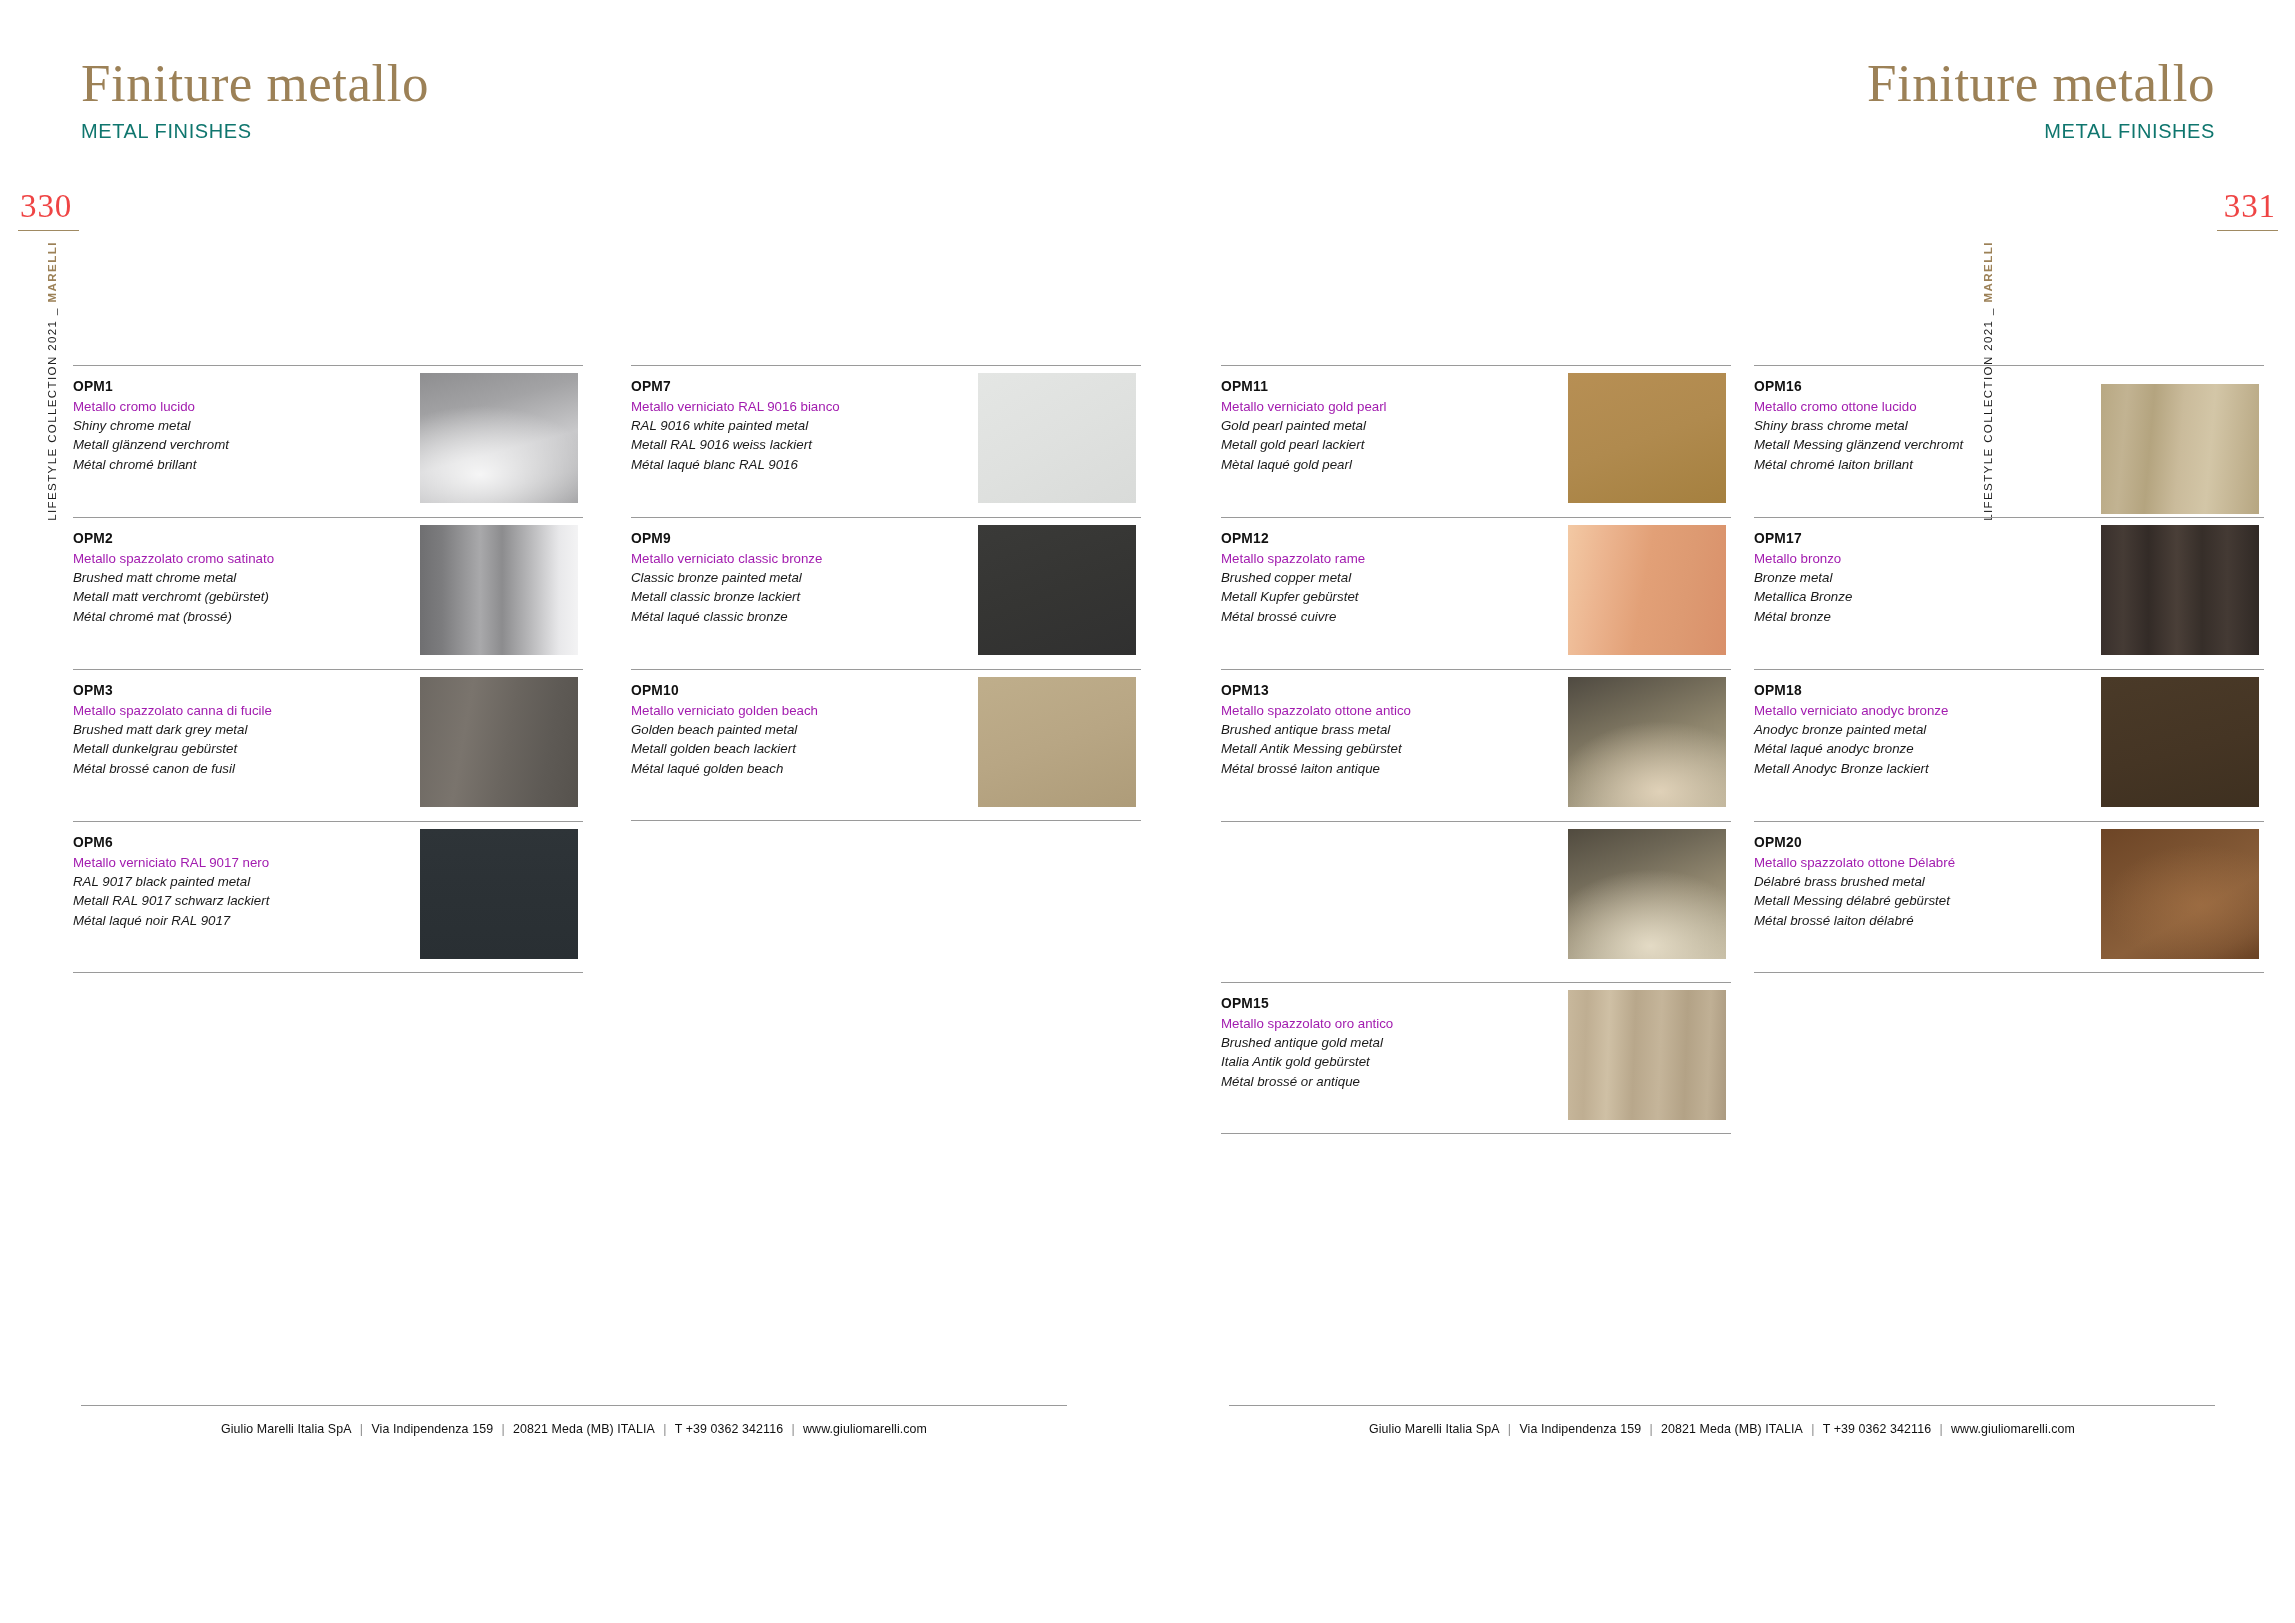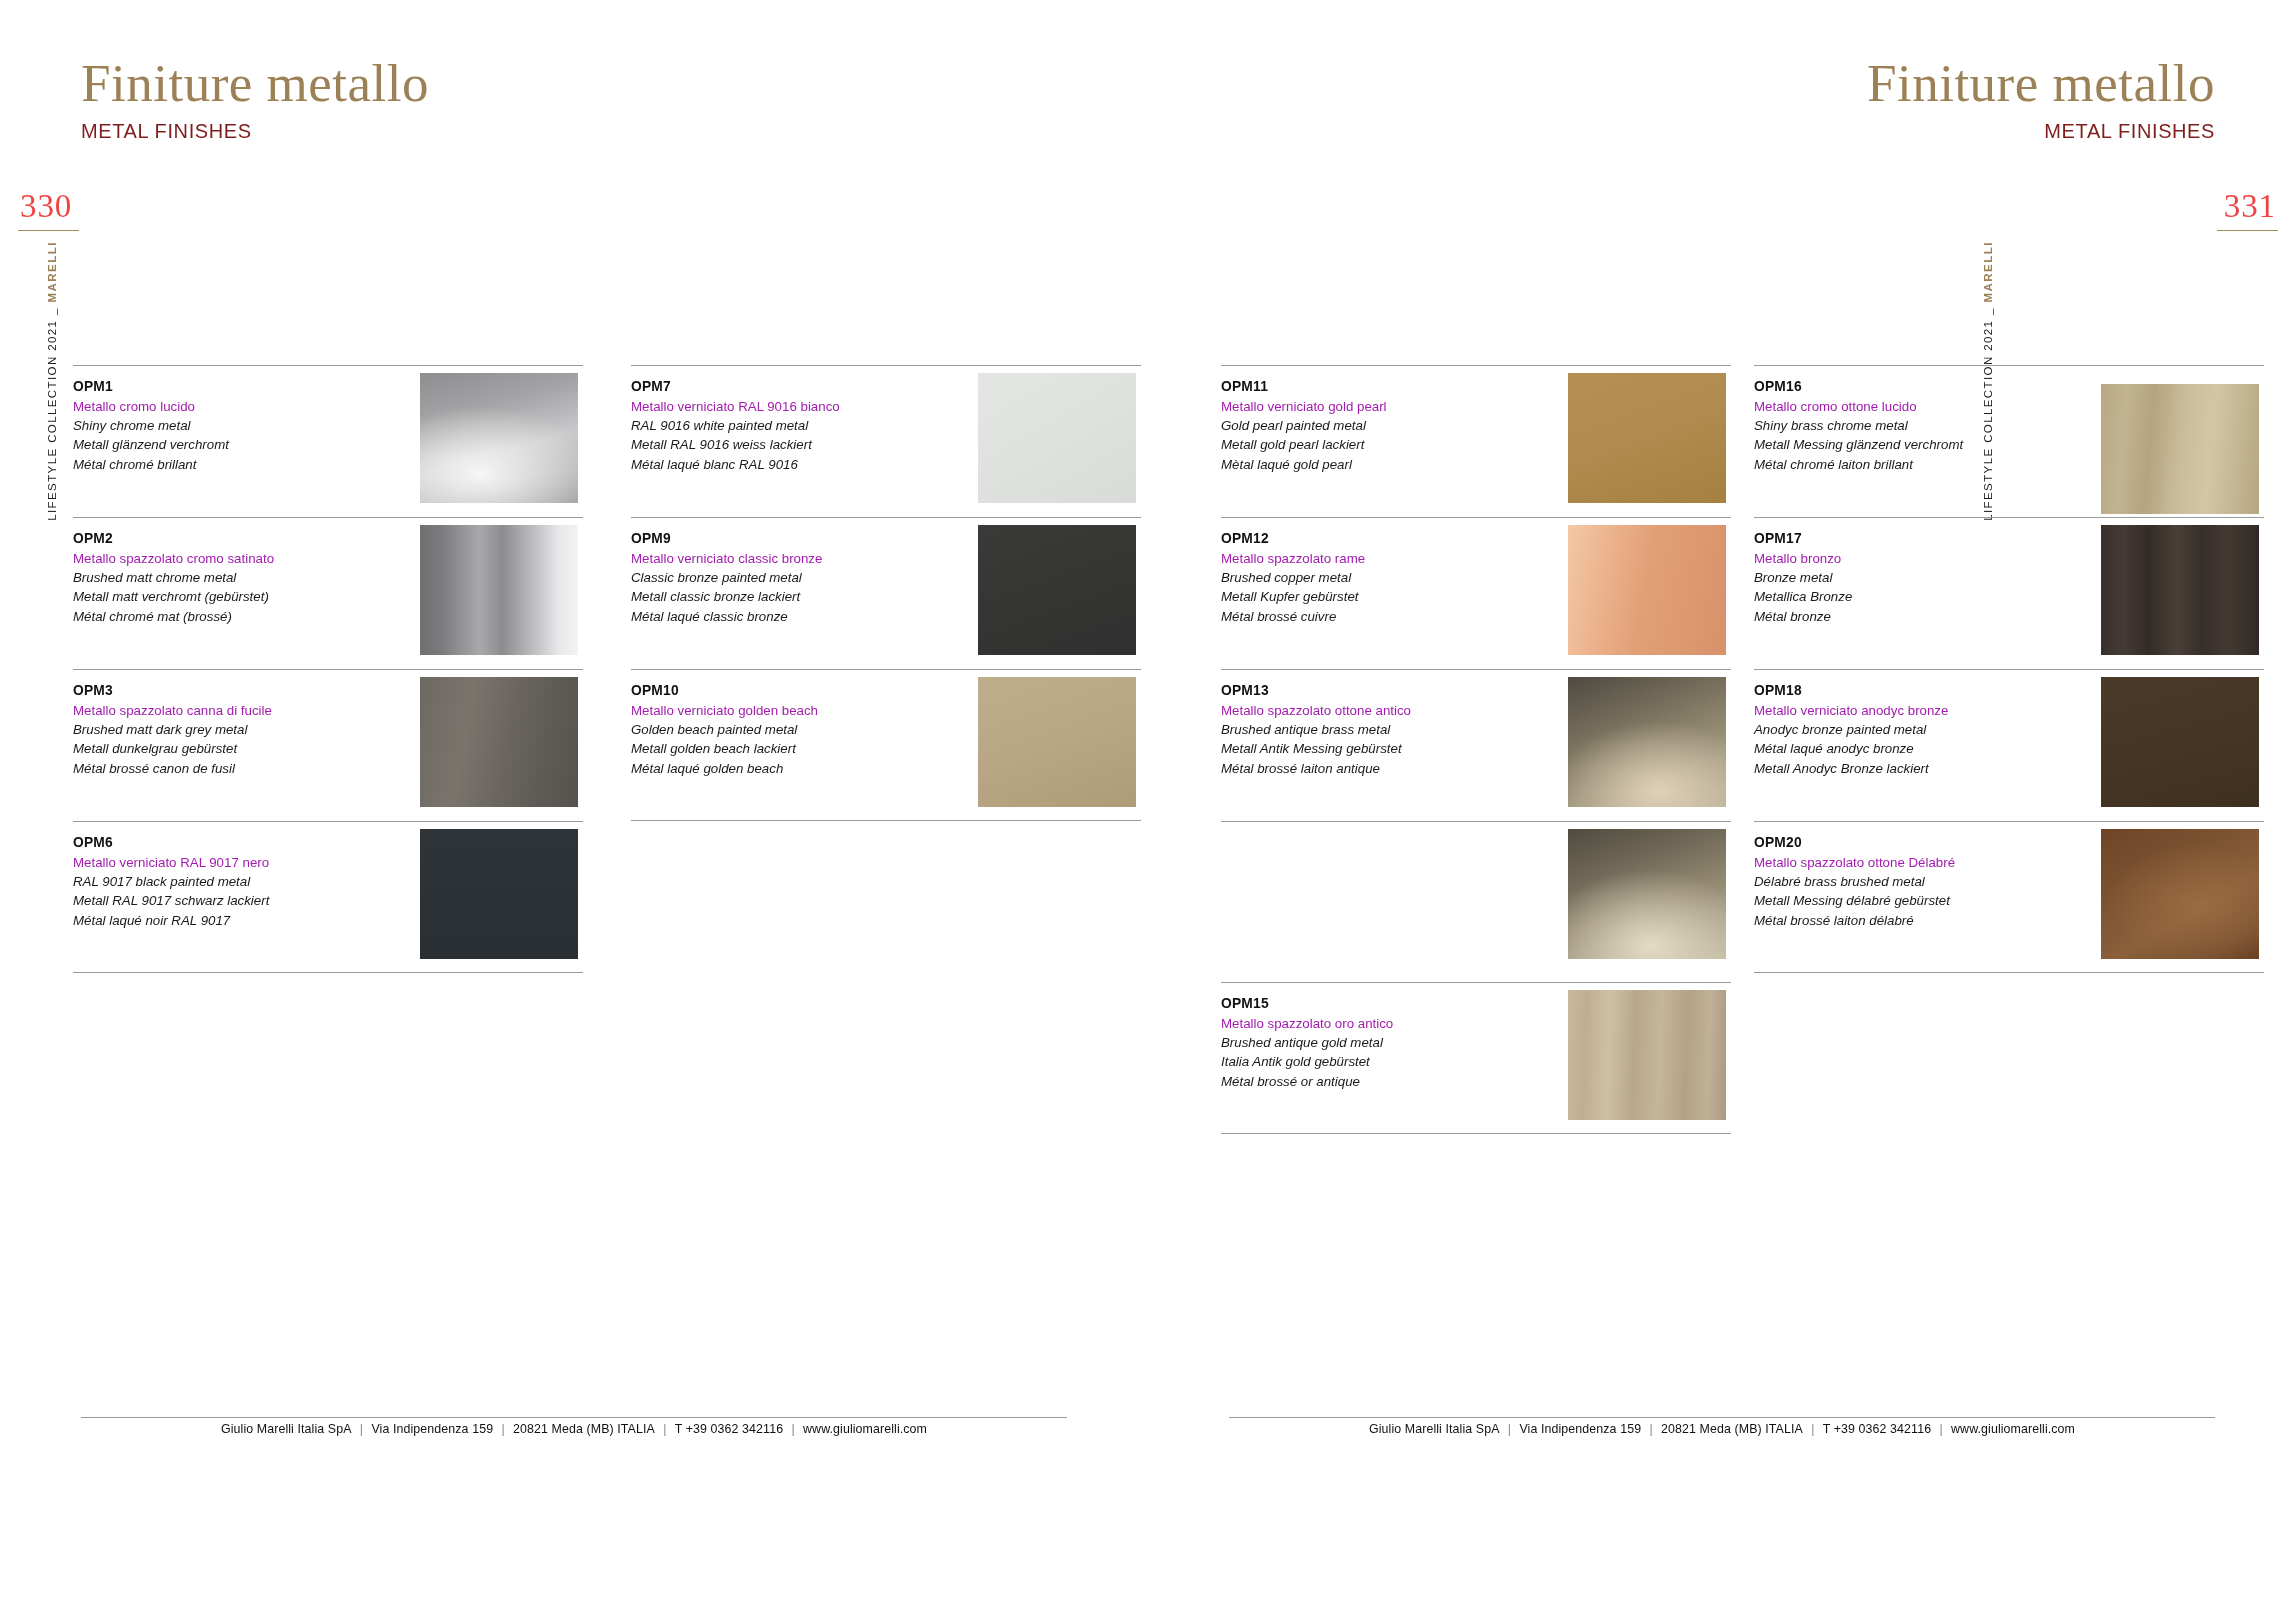--- a/index.html
+++ b/index.html
@@ -21,21 +21,21 @@
   .hdr-title{
     font-family:"Liberation Serif", serif;
     font-size:53px;
     line-height:1.0;
     color:#9c8157;
     letter-spacing:0.5px;
     white-space:nowrap;
   }
   .hdr-sub{
     font-size:20px;
-    color:#7f1d1d;
+    color:#0f766e;
     letter-spacing:0.6px;
     margin-top:10px;
     white-space:nowrap;
   }
 
   
   .pgnum{
     position:absolute;
     font-family:"Liberation Serif", serif;
     font-size:33px;
@@ -106,21 +106,21 @@
     height:130px;
   }
   .sw.lower{top:18.4px;}
 
   
   .foot{
     position:absolute;
     left:81px;right:81px;
     bottom:48px;
     border-top:0.9px solid #9a9a9a;
-    padding-top:4px;
+    padding-top:16px;
     text-align:center;
     font-size:12.4px;
     color:#111;
     letter-spacing:0.1px;
   }
   .foot span.sep{color:#8a8a8a;padding:0 8.3px;}
 
   
   .g-opm1{background:
      radial-gradient(ellipse 120% 85% at 38% 78%, rgba(255,255,255,.85) 0%, rgba(255,255,255,0) 62%),

